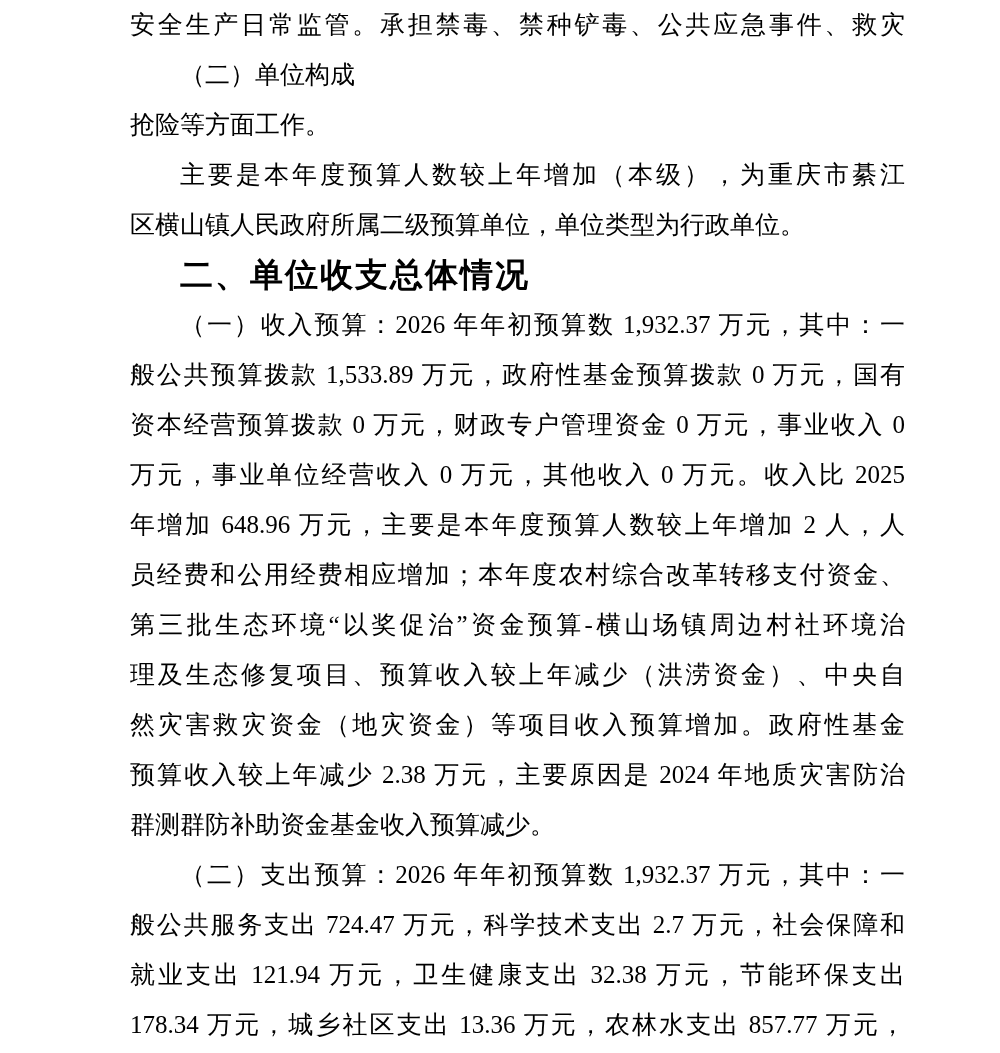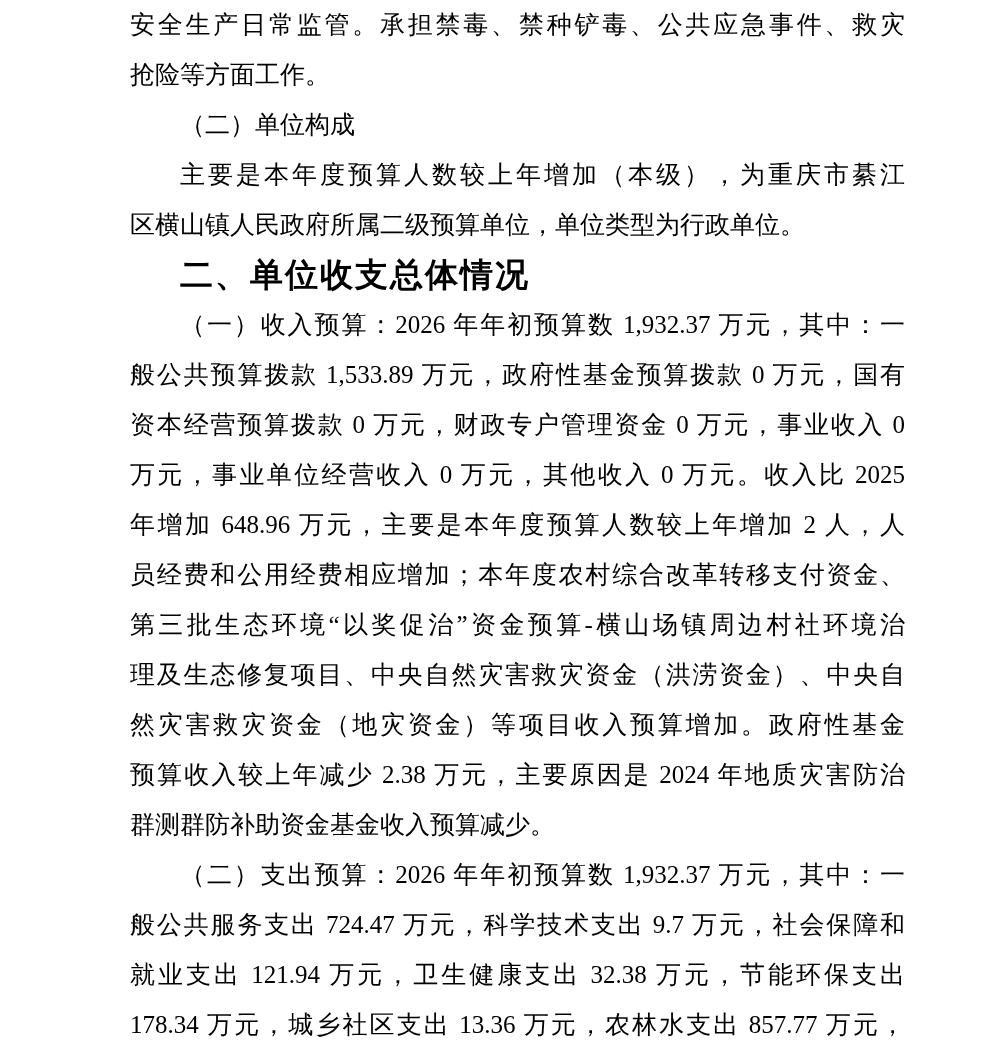--- a/index.html
+++ b/index.html
@@ -53,34 +53,34 @@
     font-size: 33px;
     letter-spacing: 2px;
   }
 </style>
 </head>
 <body>
 
 <div class="page">
   <div class="textblock">
     <div class="line j">安全生产日常监管。承担禁毒、禁种铲毒、公共应急事件、救灾</div>
+    <div class="line ind">（二）单位构成</div>
     <div class="line">抢险等方面工作。</div>
-    <div class="line ind">（二）单位构成</div>
     <div class="line ind j">主要是本年度预算人数较上年增加（本级），为重庆市綦江</div>
     <div class="line">区横山镇人民政府所属二级预算单位，单位类型为行政单位。</div>
     <div class="line ind h">二、单位收支总体情况</div>
     <div class="line ind j">（一）收入预算：2026 年年初预算数 1,932.37 万元，其中：一</div>
     <div class="line j">般公共预算拨款 1,533.89 万元，政府性基金预算拨款 0 万元，国有</div>
     <div class="line j">资本经营预算拨款 0 万元，财政专户管理资金 0 万元，事业收入 0</div>
     <div class="line j">万元，事业单位经营收入 0 万元，其他收入 0 万元。收入比 2025</div>
     <div class="line j">年增加 648.96 万元，主要是本年度预算人数较上年增加 2 人，人</div>
     <div class="line j">员经费和公用经费相应增加；本年度农村综合改革转移支付资金、</div>
     <div class="line j">第三批生态环境“以奖促治”资金预算-横山场镇周边村社环境治</div>
-    <div class="line j">理及生态修复项目、中央自然灾害救灾资金（洪涝资金）、中央自</div>
+    <div class="line j">理及生态修复项目、预算收入较上年减少（洪涝资金）、中央自</div>
     <div class="line j">然灾害救灾资金（地灾资金）等项目收入预算增加。政府性基金</div>
     <div class="line j">预算收入较上年减少 2.38 万元，主要原因是 2024 年地质灾害防治</div>
     <div class="line">群测群防补助资金基金收入预算减少。</div>
     <div class="line ind j">（二）支出预算：2026 年年初预算数 1,932.37 万元，其中：一</div>
-    <div class="line j">般公共服务支出 724.47 万元，科学技术支出 9.7 万元，社会保障和</div>
+    <div class="line j">般公共服务支出 724.47 万元，科学技术支出 2.7 万元，社会保障和</div>
     <div class="line j">就业支出 121.94 万元，卫生健康支出 32.38 万元，节能环保支出</div>
     <div class="line j">178.34 万元，城乡社区支出 13.36 万元，农林水支出 857.77 万元，</div>
   </div>
 </div>
 
 </body></html>

